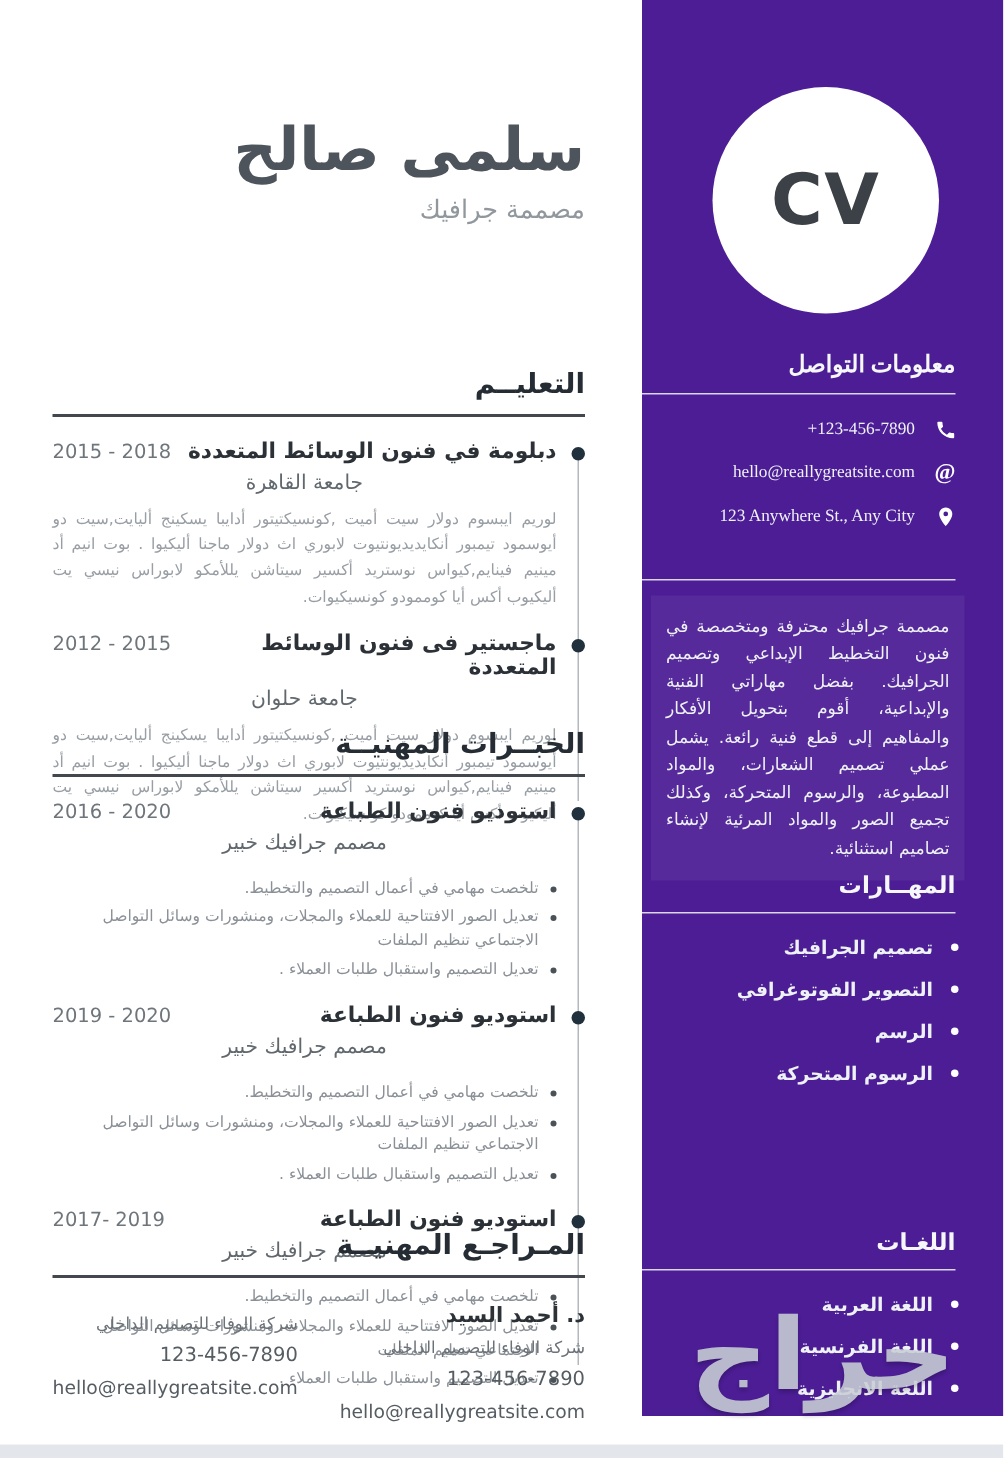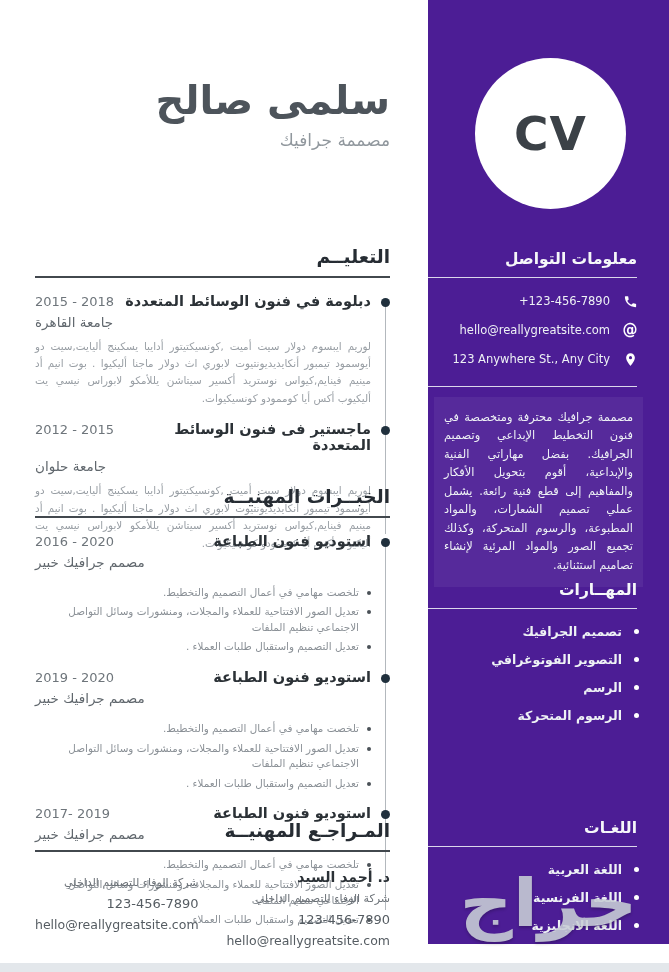--- a/index.html
+++ b/index.html
@@ -50,21 +50,21 @@
   .main-heading { font-size:18.5px; font-weight:bold; color:#262c33; text-align:right; }
   .main-rule { height:1.5px; background:#42484e; margin-top:9px; }
 
   .entries { position:relative; margin-top:15px; padding-right:19px; }
   .timeline { position:absolute; right:4px; top:12px; bottom:18px; width:1px; background:#b3b8bd; }
   .entry { position:relative; margin-bottom:14px; }
   .entry-dot { position:absolute; right:-19px; top:5px; width:9px; height:9px; border-radius:50%; background:#20303d; }
   .entry-head { display:flex; justify-content:space-between; align-items:baseline; }
   .entry-title { font-size:14.5px; font-weight:bold; color:#2b3136; text-align:right; }
   .entry-date { font-size:13px; color:#6e757b; direction:ltr; white-space:nowrap; }
-  .entry-org { font-size:13.5px; color:#60676d; margin-top:5px; text-align:left; }
+  .entry-org { font-size:13.5px; color:#60676d; margin-top:5px; text-align:center; }
   .entry-desc { font-size:10.4px; color:#989ea4; line-height:1.68; margin-top:8px; text-align:justify; }
 
   .exp-bullets { margin-top:15px; }
   .exp-bullet { display:flex; gap:8px; align-items:flex-start; margin-bottom:4px; justify-content:flex-start; }
   .exp-bullet-dot { width:4px; height:4px; border-radius:50%; background:#4a5157; margin-top:6px; flex:0 0 4px; }
   .exp-bullet-text { font-size:10.4px; color:#8a9096; line-height:1.5; text-align:right; }
 
   .refs { display:flex; margin-top:17px; }
   .ref { flex:1 1 50%; text-align:right; }
   .ref + .ref { padding-right:18px; }
@@ -210,21 +210,21 @@
       </div>
     </div>
   </div>
 
   <div class="sidebar">
 
     <div class="cv-circle">
       <span>CV</span>
     </div>
 
-    <div class="side-section" style="top:250px;">
+    <div class="side-section" style="top:234px;font-family:Liberation Serif, serif;">
       <div class="side-heading">معلومات التواصل</div>
       <div class="side-rule"></div>
       <div class="contact-rows">
         <div class="contact-row">
           <span class="contact-icon">
             <svg viewBox="0 0 24 24">
                 <path d="M6.62 10.79a15.05 15.05 0 0 0 6.59 6.59l2.2-2.2a1 1 0 0 1 1.02-.24c1.12.37 2.33.57 3.57.57a1 1 0 0 1 1 1V20a1 1 0 0 1-1 1C10.4 21 3 13.6 3 4.5a1 1 0 0 1 1-1h3.5a1 1 0 0 1 1 1c0 1.24.2 2.45.57 3.57a1 1 0 0 1-.25 1.02l-2.2 2.2z"></path>
               </svg>
           </span>
           <span class="contact-value">+123-456-7890</span>

